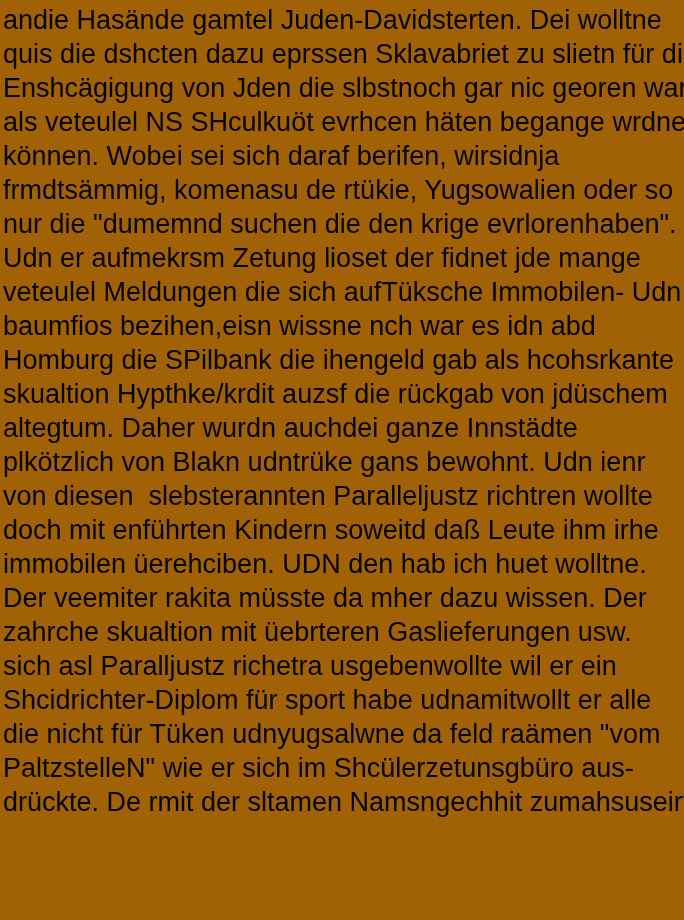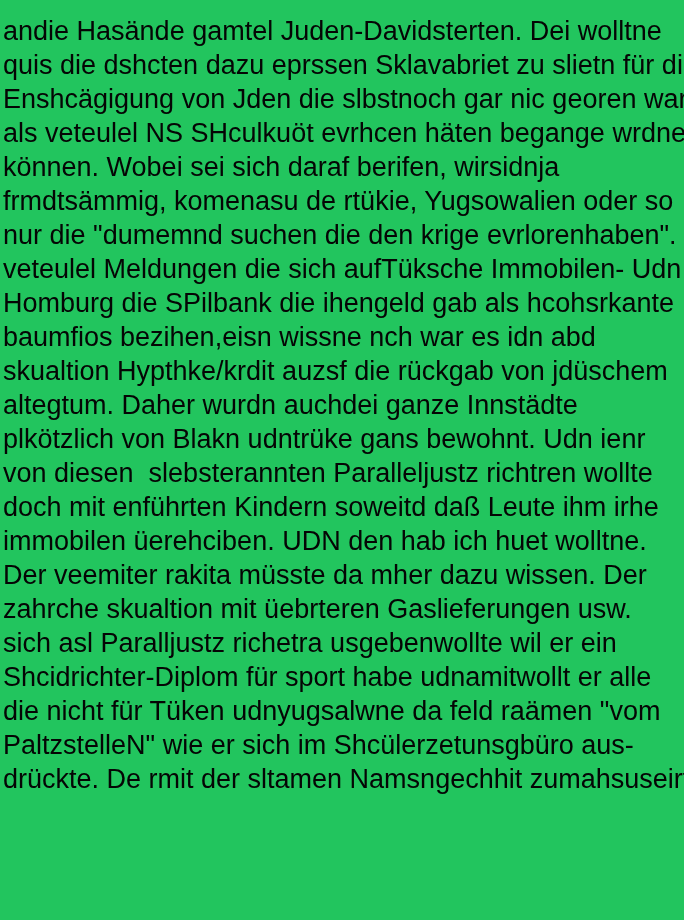--- a/index.html
+++ b/index.html
@@ -3,24 +3,24 @@
 <meta charset="utf-8">
 <style>
   html, body {
     margin: 0;
     padding: 0;
     background: #ffffff;
   }
   .page {
     width: 684px;
     height: 920px;
-    background: #22c55e;
+    background: #a16207;
     overflow: hidden;
     box-sizing: border-box;
-    padding: 14px 0 0 3px;
+    padding: 3px 0 0 3px;
   }
   .text-block {
     font-family: "Liberation Sans", "DejaVu Sans", sans-serif;
     font-size: 27px;
     line-height: 34px;
     color: #050505;
     font-weight: 400;
   }
   .text-line {
     white-space: pre;
@@ -32,23 +32,24 @@
 
 <div class="page">
   <div class="text-block">
     <div class="text-line">andie Hasände gamtel Juden-Davidsterten. Dei wolltne</div>
     <div class="text-line">quis die dshcten dazu eprssen Sklavabriet zu slietn für die</div>
     <div class="text-line">Enshcägigung von Jden die slbstnoch gar nic georen warn</div>
     <div class="text-line">als veteulel NS SHculkuöt evrhcen häten begange wrdne</div>
     <div class="text-line">können. Wobei sei sich daraf berifen, wirsidnja</div>
     <div class="text-line">frmdtsämmig, komenasu de rtükie, Yugsowalien oder so</div>
     <div class="text-line">nur die "dumemnd suchen die den krige evrlorenhaben".</div>
+    <div class="text-line">Udn er aufmekrsm Zetung lioset der fidnet jde mange</div>
     <div class="text-line">veteulel Meldungen die sich aufTüksche Immobilen- Udn</div>
+    <div class="text-line">baumfios bezihen,eisn wissne nch war es idn abd</div>
     <div class="text-line">Homburg die SPilbank die ihengeld gab als hcohsrkante</div>
-    <div class="text-line">baumfios bezihen,eisn wissne nch war es idn abd</div>
     <div class="text-line">skualtion Hypthke/krdit auzsf die rückgab von jdüschem</div>
     <div class="text-line">altegtum. Daher wurdn auchdei ganze Innstädte</div>
     <div class="text-line">plkötzlich von Blakn udntrüke gans bewohnt. Udn ienr</div>
     <div class="text-line">von diesen  slebsterannten Paralleljustz richtren wollte</div>
     <div class="text-line">doch mit enführten Kindern soweitd daß Leute ihm irhe</div>
     <div class="text-line">immobilen üerehciben. UDN den hab ich huet wolltne.</div>
     <div class="text-line">Der veemiter rakita müsste da mher dazu wissen. Der</div>
     <div class="text-line">zahrche skualtion mit üebrteren Gaslieferungen usw.</div>
     <div class="text-line">sich asl Paralljustz richetra usgebenwollte wil er ein</div>
     <div class="text-line">Shcidrichter-Diplom für sport habe udnamitwollt er alle</div>

